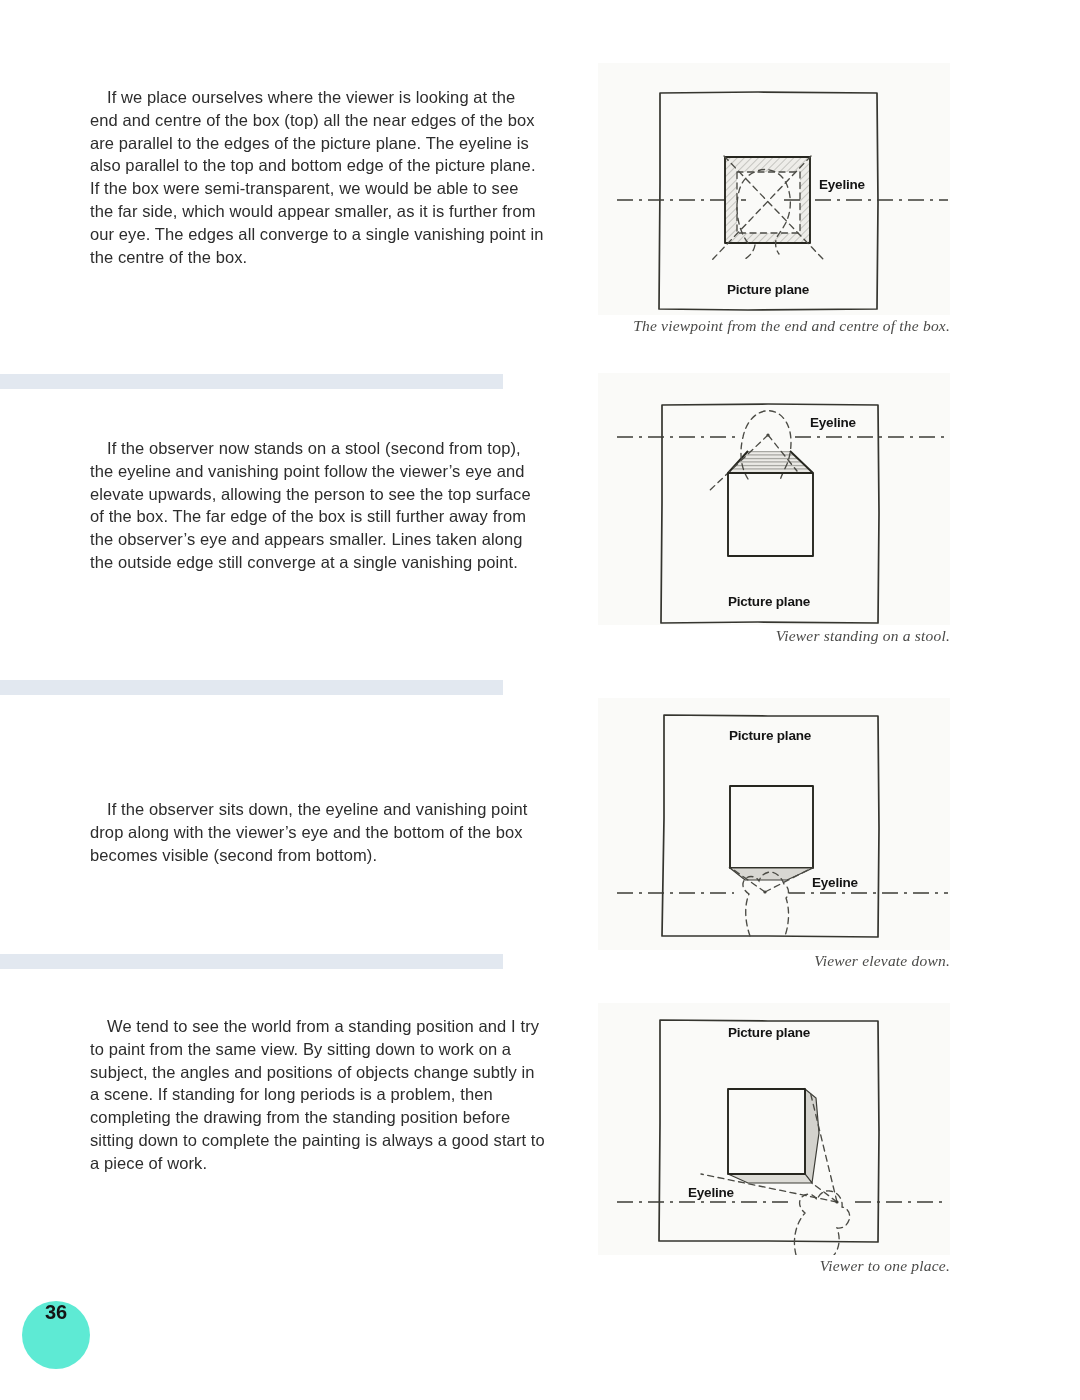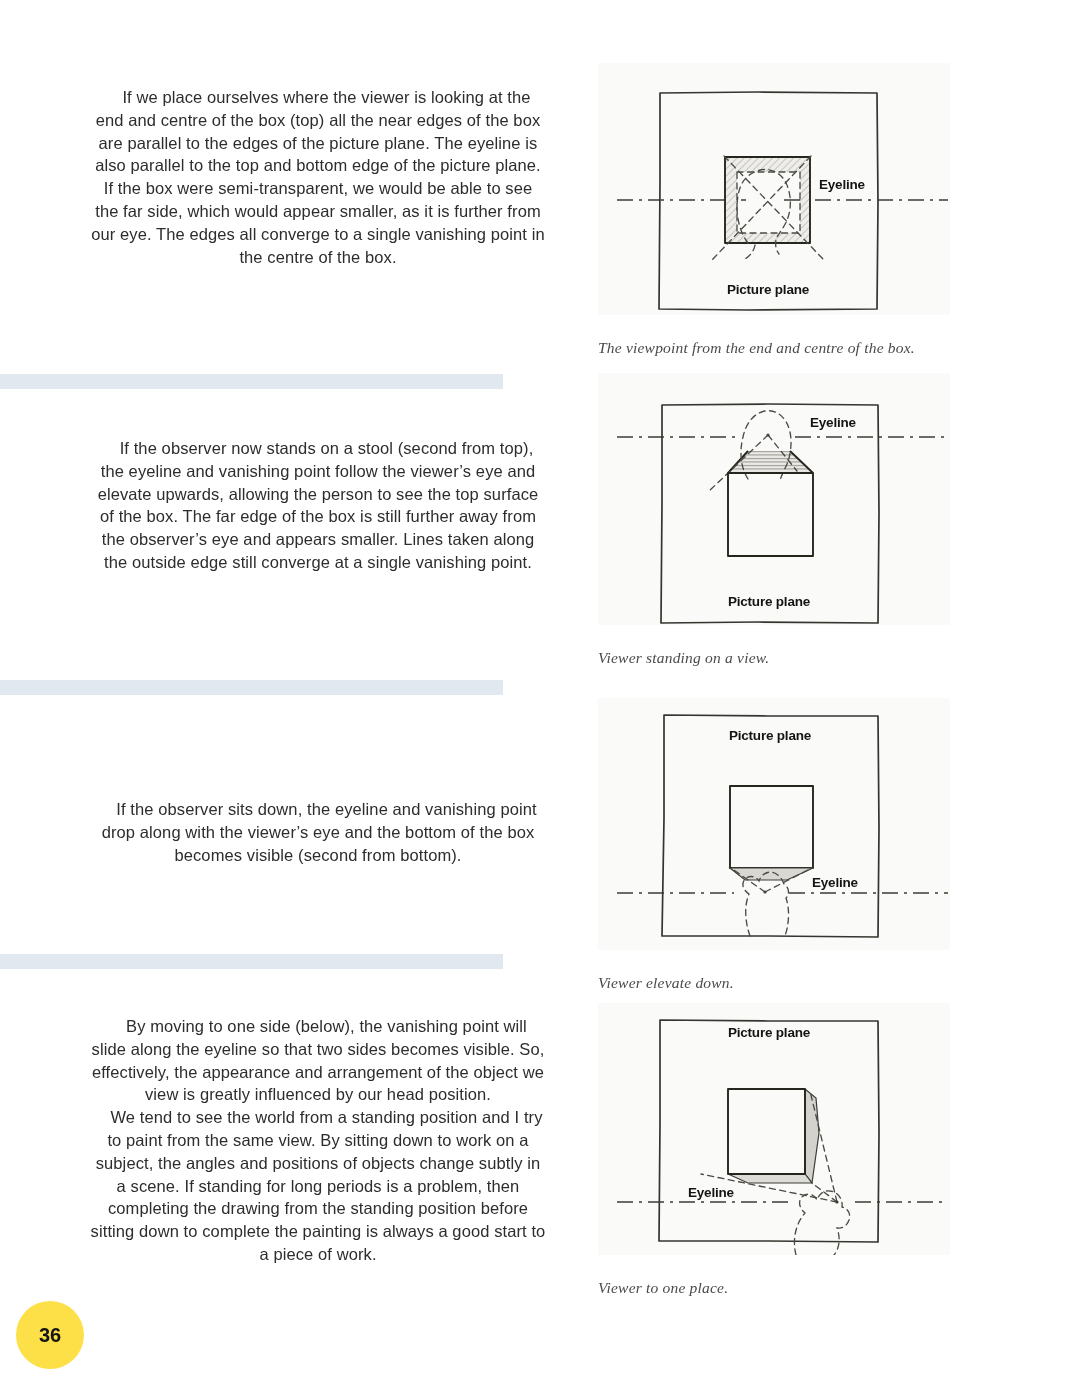--- a/index.html
+++ b/index.html
@@ -1,42 +1,42 @@
 <!DOCTYPE html>
 <html><head>
 <meta charset="utf-8">
 <style>
   html,body{margin:0;padding:0;background:#ffffff;}
   .page{
     position:relative; width:1080px; height:1400px; background:#ffffff;
     font-family:"Liberation Sans","DejaVu Sans",sans-serif; overflow:hidden;
   }
   .body-block{ position:absolute; left:90px; width:456px; color:#2d2d2d;
-    font-size:16.5px; line-height:22.8px; letter-spacing:0.1px;text-align:center; }
+    font-size:16.5px; line-height:22.8px; letter-spacing:0.1px; }
   .body-block p{ margin:0; text-indent:17px; }
   .divider{ position:absolute; left:0; width:503px; height:15px; background:#e2e8f0; }
   figure.diagram{ position:absolute; left:598px; width:352px; margin:0; }
   figure.diagram svg{ display:block; }
   figcaption.diag-caption{
-    margin-top:24px; text-align:left;
+    margin-top:2px; text-align:right;
     font-family:"Liberation Serif","DejaVu Serif",serif; font-style:italic;
     font-size:15.5px; color:#4a4a48; letter-spacing:0.2px;
   }
   .panel-bg{ fill:#fafaf8; }
   .stroke-main{ stroke:#35352f; stroke-width:1.7; fill:none; stroke-linecap:round; stroke-linejoin:round; }
   .stroke-box{ stroke:#26261f; stroke-width:1.9; fill:none; stroke-linejoin:round; }
   .stroke-thin{ stroke:#3c3c36; stroke-width:1.2; fill:none; }
   .dash{ stroke:#4b4b45; stroke-width:1.35; fill:none; stroke-dasharray:6 4.5; stroke-linecap:round; }
   .dashdot{ stroke:#3c3c36; stroke-width:1.6; fill:none; stroke-dasharray:16 6 3 6; }
   .eyedot{ fill:#3c3c36; }
   text.diag-label{ font-family:"Liberation Sans",sans-serif; font-weight:700;
     font-size:13.5px; fill:#141414; letter-spacing:-0.2px; }
   .page-number-badge{
-    position:absolute; left:16px; top:1301px; width:68px; height:68px;
-    border-radius:50%; background:#fde047; display:flex; align-items:center; justify-content:center;
+    position:absolute; left:22px; top:1301px; width:68px; height:68px;
+    border-radius:50%; background:#5eead4; display:flex; justify-content:center;
   }
   .page-number-badge span{ font-size:20px; font-weight:700; color:#151515; }
 </style>
 </head>
 <body>
 
 <div class="page">
 
   <div class="body-block" style="top:86px;">
     <p>If we place ourselves where the viewer is looking at the end and centre of the box (top) all the near edges of the box are parallel to the edges of the picture plane. The eyeline is also parallel to the top and bottom edge of the picture plane. If the box were semi-transparent, we would be able to see the far side, which would appear smaller, as it is further from our eye. The edges all converge to a single vanishing point in the centre of the box.</p>
@@ -50,21 +50,20 @@
 
   <div class="divider" style="top:680px;"></div>
 
   <div class="body-block" style="top:798px;">
     <p>If the observer sits down, the eyeline and vanishing point drop along with the viewer’s eye and the bottom of the box becomes visible (second from bottom).</p>
   </div>
 
   <div class="divider" style="top:954px;"></div>
 
   <div class="body-block" style="top:1015px;">
-    <p>By moving to one side (below), the vanishing point will slide along the eyeline so that two sides becomes visible. So, effectively, the appearance and arrangement of the object we view is greatly influenced by our head position.</p>
     <p>We tend to see the world from a standing position and I try to paint from the same view. By sitting down to work on a subject, the angles and positions of objects change subtly in a scene. If standing for long periods is a problem, then completing the drawing from the standing position before sitting down to complete the painting is always a good start to a piece of work.</p>
   </div>
 
   <figure class="diagram" style="top:63px;">
     <svg width="352" height="252" viewBox="0 0 352 252">
       <defs>
         <pattern id="p1h" width="5" height="5" patternUnits="userSpaceOnUse" patternTransform="rotate(45)">
           <line x1="0" y1="0" x2="0" y2="5" stroke="#a3a39e" stroke-width="1.1"></line>
         </pattern>
       </defs>
@@ -109,21 +108,21 @@
       <path class="dash" d="M150 106 C143 95 141 80 145 64 C148 50 156 40 167 38 C179 36 189 45 192 59 C194 69 193 81 189 91 C186 98 183 103 182 108"></path>
       <circle class="eyedot" cx="170" cy="62" r="1.6"></circle>
 
       <path class="dash" d="M170 62 L110 119"></path>
       <path class="dash" d="M170 62 L199 98"></path>
 
       <rect x="130" y="100" width="85" height="83" fill="#fbfbf9" class="stroke-box"></rect>
       <text class="diag-label" x="212" y="54">Eyeline</text>
       <text class="diag-label" x="171" y="233" text-anchor="middle">Picture plane</text>
     </svg>
-    <figcaption class="diag-caption">Viewer standing on a view.</figcaption>
+    <figcaption class="diag-caption">Viewer standing on a stool.</figcaption>
   </figure>
 
   <figure class="diagram" style="top:698px;">
     <svg width="352" height="252" viewBox="0 0 352 252">
       <defs>
         <pattern id="p3h" width="5" height="5" patternUnits="userSpaceOnUse" patternTransform="rotate(45)">
           <line x1="0" y1="0" x2="0" y2="5" stroke="#8f8f8a" stroke-width="1.1"></line>
         </pattern>
       </defs>
       <rect class="panel-bg" x="0" y="0" width="352" height="252"></rect>

